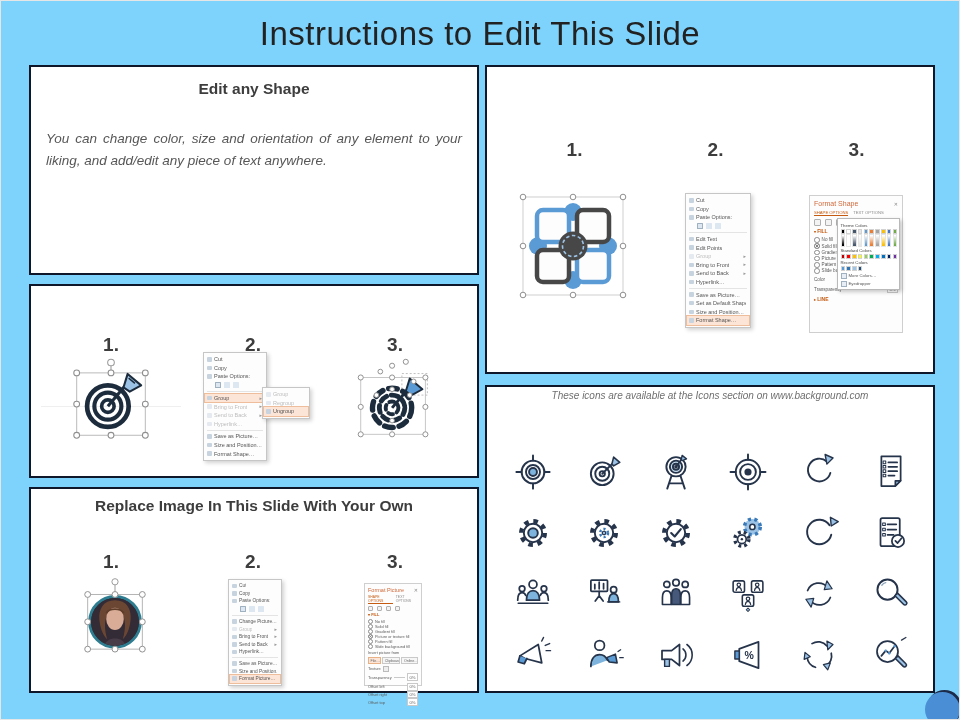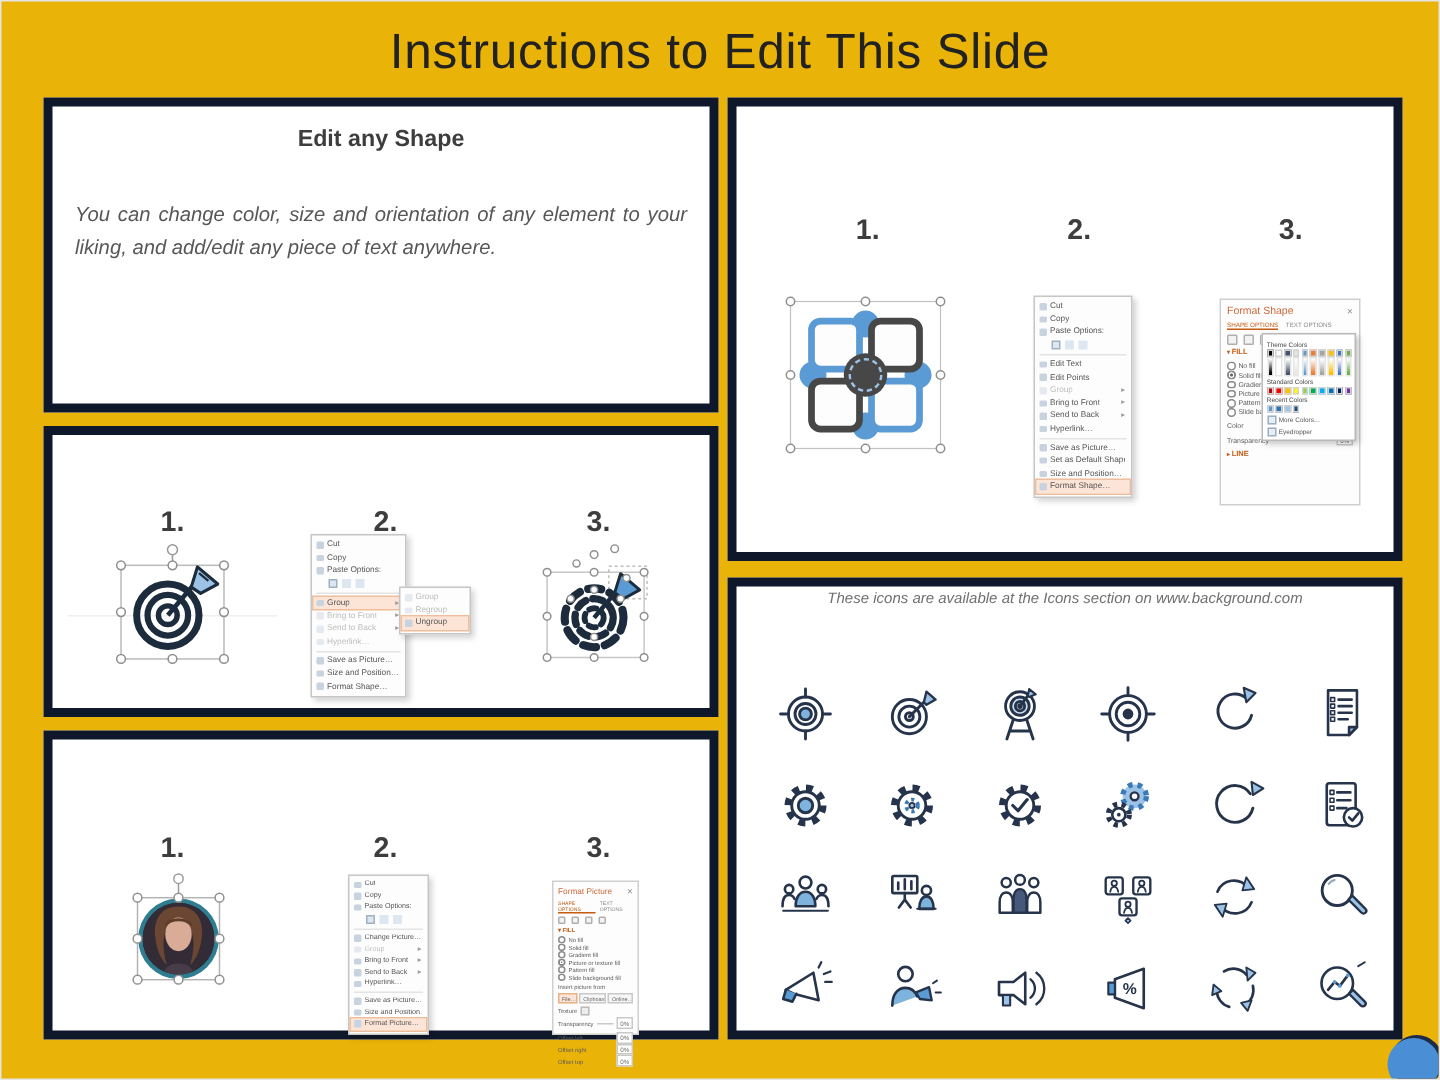--- a/index.html
+++ b/index.html
@@ -1,22 +1,22 @@
 <!DOCTYPE html>
 <html><head>
 <meta charset="utf-8">
 <style>
   * { box-sizing: border-box; margin: 0; padding: 0; }
   body { margin:0; background:#fff; font-family:"Liberation Sans", sans-serif; }
-  .slide { position:relative; width:960px; height:720px; background:#eab308; border:1px solid #e6e6e6; overflow:hidden; }
+  .slide { position:relative; width:960px; height:720px; background:#7dd3fc; border:1px solid #e6e6e6; overflow:hidden; }
 
   .slide-title { position:absolute; top:14px; left:0; width:100%; text-align:center;
     font-size:33px; color:#222; letter-spacing:.5px; }
 
-  .panel { position:absolute; background:#fff; border:6px solid #0f172a; }
+  .panel { position:absolute; background:#fff; border:2px solid #0f172a; }
   #p1 { left:28px; top:64px;  width:450px; height:210px; }
   #p2 { left:28px; top:283px; width:450px; height:194px; }
   #p3 { left:28px; top:486px; width:450px; height:206px; }
   #p4 { left:484px; top:64px;  width:450px; height:309px; }
   #p5 { left:484px; top:384px; width:450px; height:308px; }
 
   .ph { text-align:center; font-weight:bold; font-size:15.5px; color:#3d3d3d; padding-top:13px; }
   .para { font-style:italic; font-size:13.5px; color:#575757; line-height:1.6; text-align:justify;
     padding:0 15px; margin-top:30px; }
   .sub-note { font-weight:bold; font-size:10.5px; color:#8f8f8f; line-height:1.5; padding:2px 12px 0 12px; text-align:left; }
@@ -240,20 +240,21 @@
         <circle cx="30" cy="44" r="2.4"></circle>
           <circle cx="64" cy="44" r="2.4"></circle>
           <circle cx="46" cy="70" r="2.4"></circle>
         <circle cx="68" cy="30" r="2.4"></circle>
           <circle cx="34" cy="20" r="2.4"></circle>
       </g>
     </svg>
   </div>
 
   <div class="panel" id="p3">
+    <div class="ph" style="padding-top:8px">Replace Image In This Slide With Your Own</div>
     <div class="steps">
         <span class="num sub">1.</span>
         <span class="num sub">2.</span>
         <span class="num sub">3.</span>
       </div>
     <svg class="step-img" style="left:43px;top:84px;width:82px" viewBox="0 0 84 96">
       <g stroke="#9a9a9a" fill="#fff" stroke-width="1">
         <circle cx="42" cy="9" r="3.2"></circle>
           <line x1="42" y1="12.4" x2="42" y2="22"></line>
       </g>

